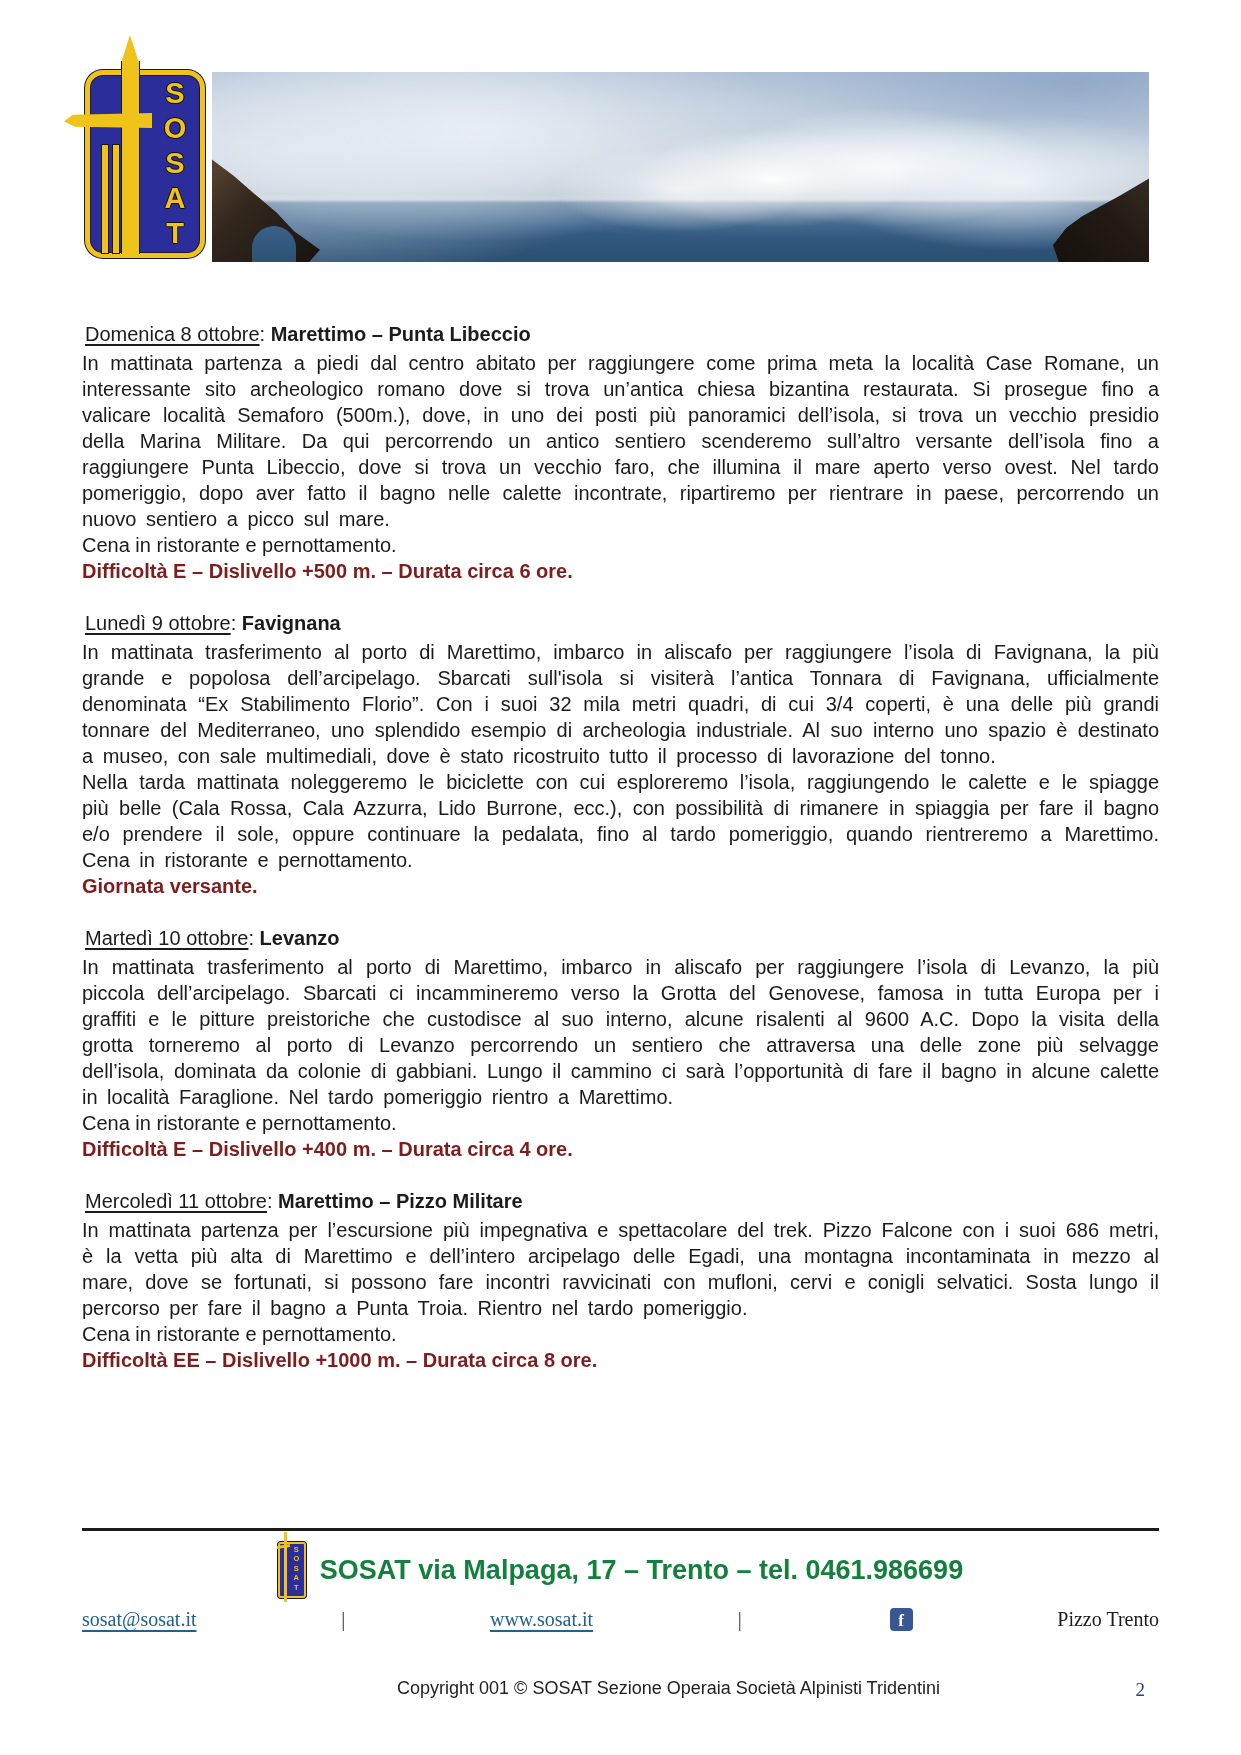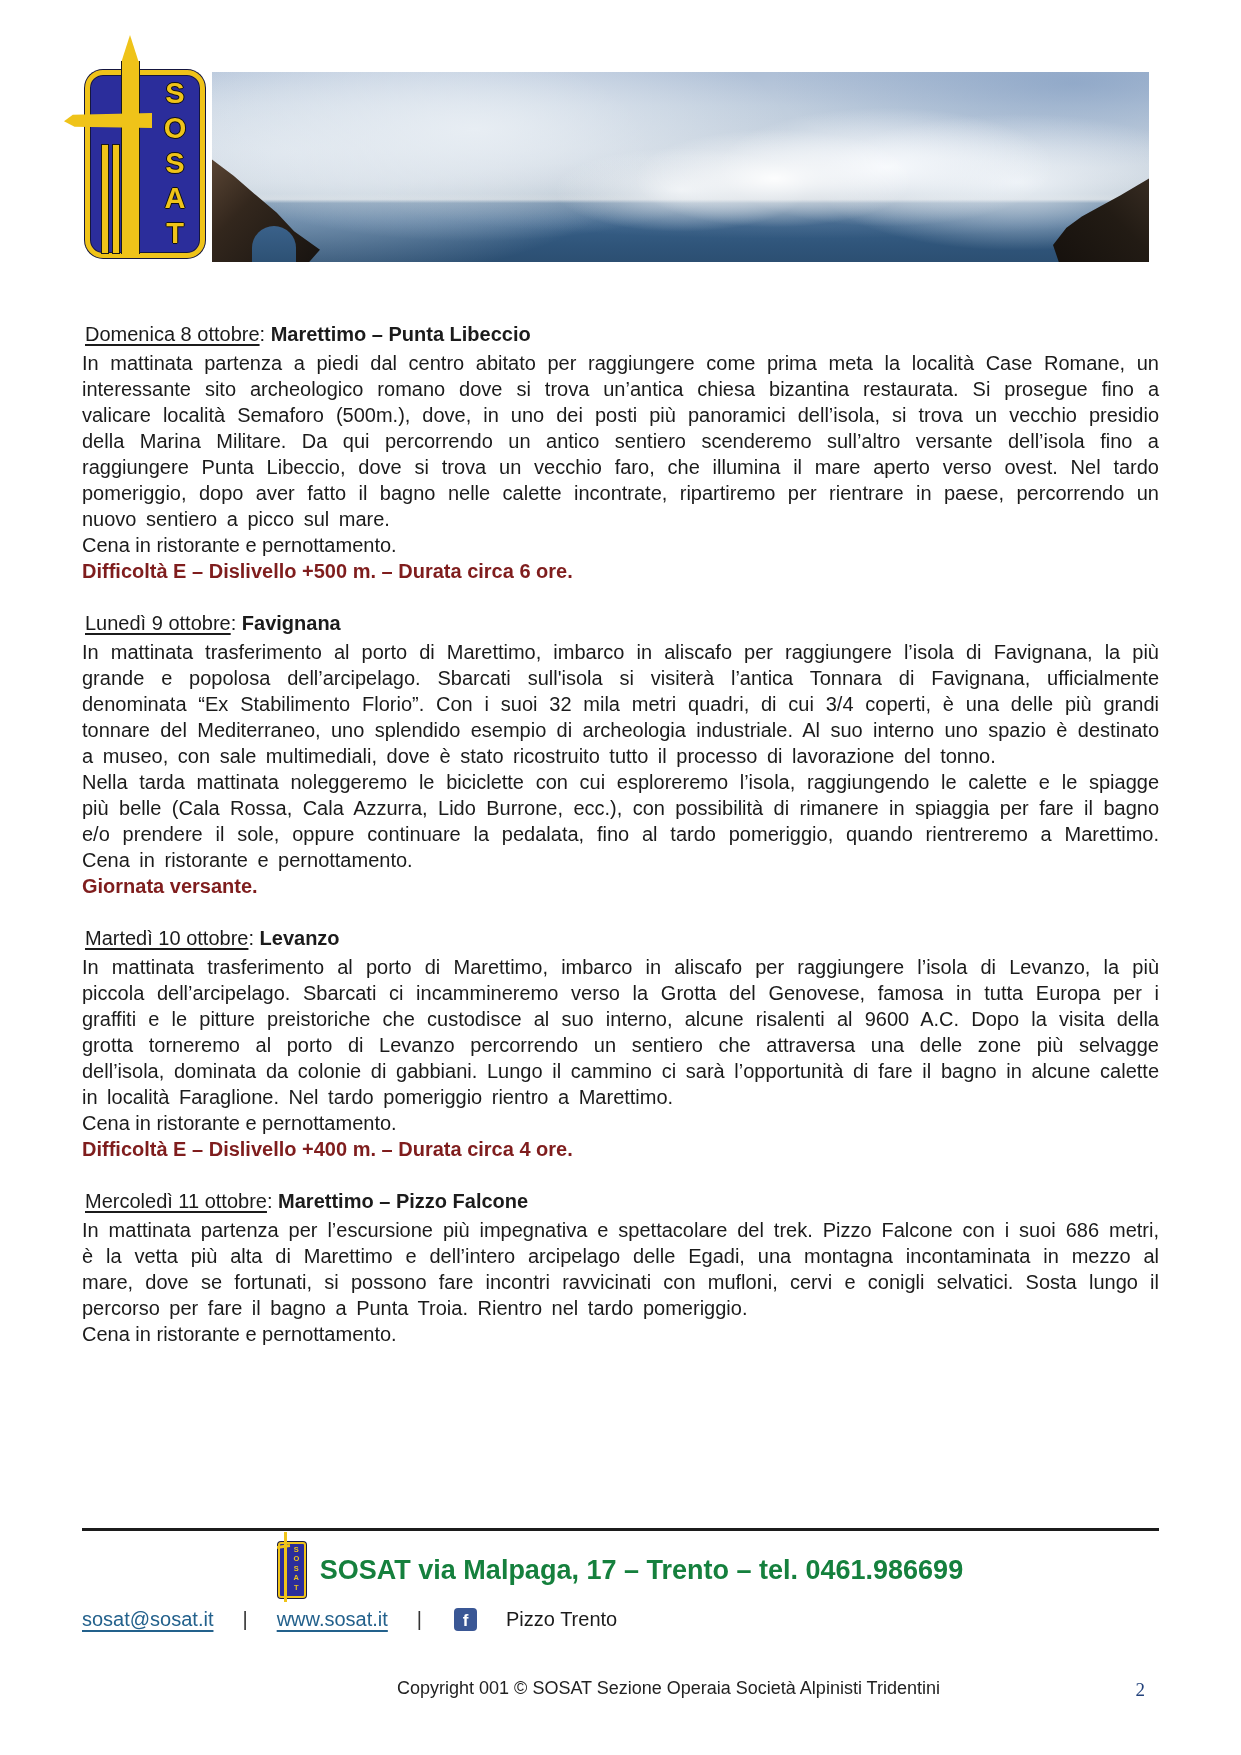--- a/index.html
+++ b/index.html
@@ -61,22 +61,22 @@
   .divider{position:absolute;left:0;top:0;width:100%;height:3px;background:#1c1c1c;}
   .frow1{position:absolute;left:0;top:14px;width:100%;display:flex;justify-content:center;
          align-items:center;gap:14px;}
   .mini-badge{position:relative;width:24px;height:52px;background:#2B2D9B;border:2px solid #EFC319;
          border-radius:3px;box-shadow:0 0 0 1px #15163f;}
   .mini-axe{position:absolute;left:4px;top:-12px;width:3px;height:70px;background:#EFC319;}
   .mini-pick{position:absolute;left:-3px;top:1px;width:13px;height:3px;background:#EFC319;transform:rotate(-8deg);}
   .mini-letters{position:absolute;right:1px;top:1px;width:13px;display:flex;flex-direction:column;align-items:center;}
   .mini-letters span{font-weight:bold;font-size:7.5px;line-height:9.4px;color:#EFC319;}
   .addr{font-size:27px;color:#15803d;font-weight:bold;}
-  .frow2{position:absolute;left:0;top:80px;width:100%;display:flex;justify-content:flex-start;
-         align-items:center;gap:29px;font-size:20px;}
+  .frow2{position:absolute;left:0;top:80px;width:100%;display:flex;justify-content:space-between;
+         align-items:center;gap:9px;font-size:20px;font-family:Liberation Serif, serif;}
   .frow2 a{color:#23618C;text-decoration:underline;text-underline-offset:4px;cursor:pointer;}
   .sep{color:#333;}
   .fb{display:inline-flex;width:23px;height:23px;background:#3A5795;border-radius:4px;color:#fff;
       font-weight:bold;font-size:17px;align-items:flex-end;justify-content:center;line-height:21px;margin-left:3px;}
   .copyrow{position:absolute;left:0;top:150px;width:100%;text-align:center;font-size:18px;color:#222;}
   .copyrow .shift{display:inline-block;transform:translateX(48px);}
   .pagenum{position:absolute;right:14px;top:1px;font-family:"Liberation Serif",serif;
            font-size:19px;color:#24437C;}
 </style>
 </head>
@@ -123,23 +123,24 @@
     </div>
 
     <div class="section">
       <h2 class="day-heading"><span class="date">Martedì 10 ottobre</span><span>:</span> <strong>Levanzo</strong></h2>
       <p>In mattinata trasferimento al porto di Marettimo, imbarco in aliscafo per raggiungere l’isola di Levanzo, la più piccola dell’arcipelago. Sbarcati ci incammineremo verso la Grotta del Genovese, famosa in tutta Europa per i graffiti e le pitture preistoriche che custodisce al suo interno, alcune risalenti al 9600 A.C. Dopo la visita della grotta torneremo al porto di Levanzo percorrendo un sentiero che attraversa una delle zone più selvagge dell’isola, dominata da colonie di gabbiani. Lungo il cammino ci sarà l’opportunità di fare il bagno in alcune calette in località Faraglione. Nel tardo pomeriggio rientro a Marettimo.</p>
       <p class="plain">Cena in ristorante e pernottamento.</p>
       <p class="bold">Difficoltà E – Dislivello +400 m. – Durata circa 4 ore.</p>
     </div>
 
     <div class="section">
-      <h2 class="day-heading"><span class="date">Mercoledì 11 ottobre</span><span>:</span> <strong>Marettimo – Pizzo Falcone</strong></h2>
+      <h2 class="day-heading"><span class="date">Mercoledì 11 ottobre</span><span>:</span> <strong>Marettimo – Pizzo Militare</strong></h2>
       <p>In mattinata partenza per l’escursione più impegnativa e spettacolare del trek. Pizzo Falcone con i suoi 686 metri, è la vetta più alta di Marettimo e dell’intero arcipelago delle Egadi, una montagna incontaminata in mezzo al mare, dove se fortunati, si possono fare incontri ravvicinati con mufloni, cervi e conigli selvatici. Sosta lungo il percorso per fare il bagno a Punta Troia.  Rientro nel tardo pomeriggio.</p>
       <p class="plain">Cena in ristorante e pernottamento.</p>
+      <p class="bold">Difficoltà EE – Dislivello +1000 m. – Durata circa 8 ore.</p>
     </div>
 
   </div>
 
   <div class="footer">
     <div class="divider"></div>
 
     <div class="frow1">
       <div class="mini-badge">
         <div class="mini-axe"></div>

